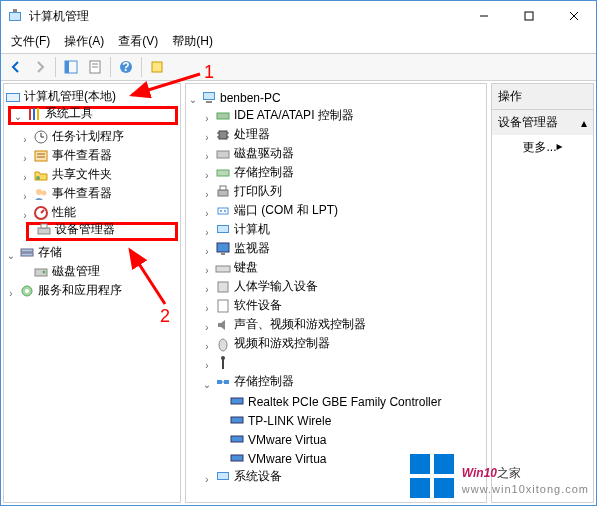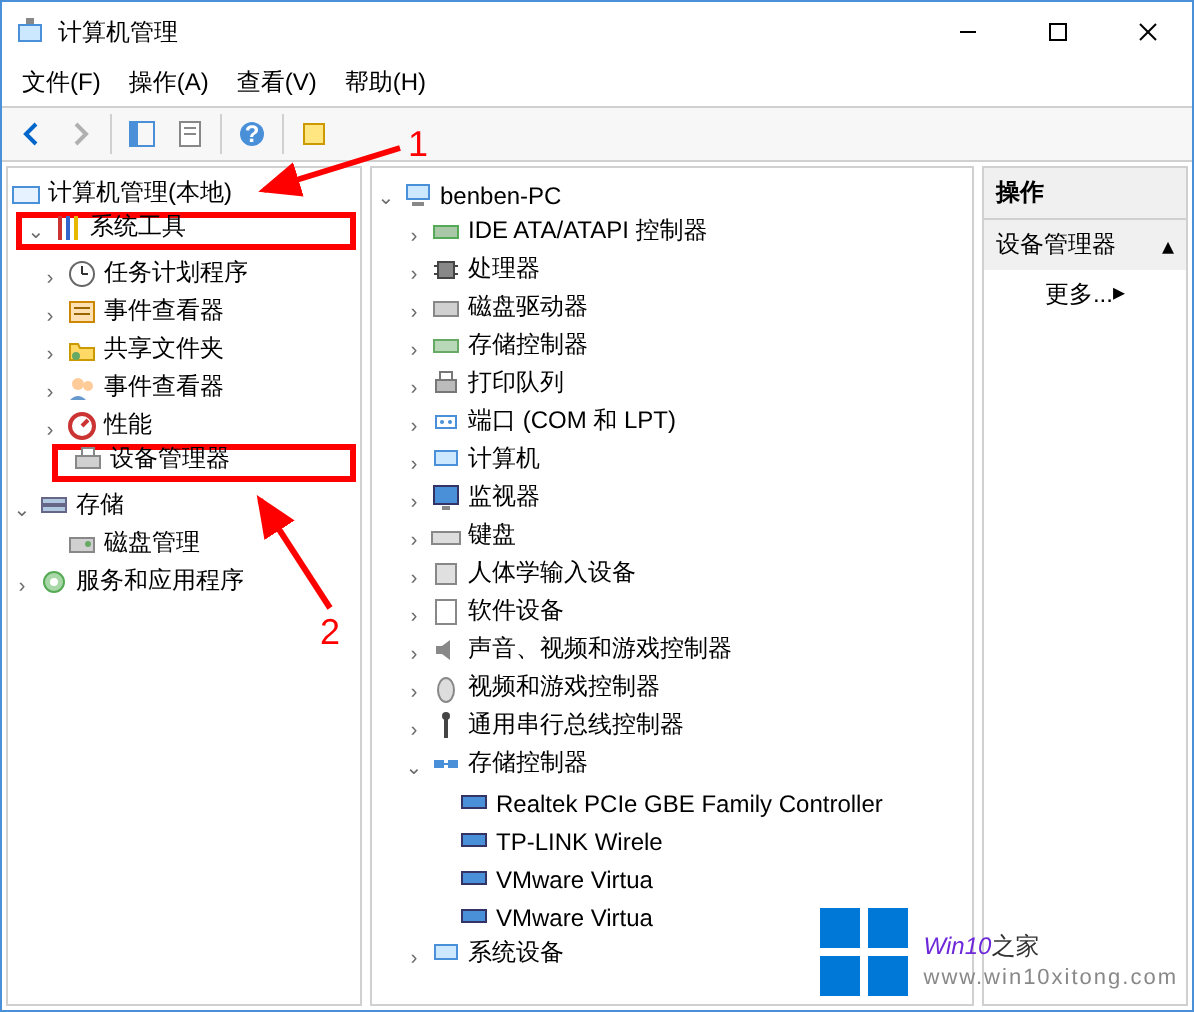--- a/index.html
+++ b/index.html
@@ -20,31 +20,31 @@
 .pane.left { width:178px; }
 .pane.center { flex:1; }
 .pane.right { width:103px; }
 .tree { padding:2px 0; }
 .trow { display:flex; align-items:flex-end; height:19px; white-space:nowrap; padding-right:4px; }
 .trow .exp { width:14px; text-align:center; color:#6b6b6b; font-size:10px; }
 .trow .ic { width:16px; height:16px; margin:0 3px 0 1px; display:inline-flex; align-items:center; justify-content:center; }
 .indent { display:inline-block; }
 .hlbox1 { border:3px solid #ff0000; }
 .hlbox2 { border:3px solid #ff0000; }
-.actions-header { background:#f0f0f0; border-bottom:1px solid #d0d0d0; font-weight:bold; padding:4px 6px; }
+.actions-header { background:#f0f0f0; border-bottom:1px solid #d0d0d0; font-weight:normal; padding:4px 6px; }
 .actions-sub { background:#f0f0f0; padding:4px 6px; display:flex; justify-content:space-between; align-items:center; }
 .actions-item { padding:4px 14px; display:flex; justify-content:center; }
 .arrow { position:absolute; pointer-events:none; }
 .annot { position:absolute; color:#ff0000; font-size:18px; font-family:Arial; pointer-events:none; }
 .watermark { position:absolute; right:8px; bottom:8px; display:flex; align-items:center; gap:8px; }
 .wm-sq { width:44px; height:44px; display:grid; grid-template:1fr 1fr/1fr 1fr; gap:4px; }
 .wm-sq div { background:#0078d7; }
 .wm-txt { display:flex; flex-direction:column; align-items:flex-start; }
 .wm-main { font-size:22px; color:#333; font-family:Arial; }
-.wm-main b { color:#6d28d9; font-weight:normal; font-style:italic; }
+.wm-main b { color:#be185d; font-weight:bold; font-style:italic; }
 .wm-url { font-size:11px; color:#888; letter-spacing:1px; }
 svg { display:block; }
 </style>
 </head>
 <body>
 
 <div class="window">
 
   <div class="titlebar">
     <span class="appicon">
@@ -401,21 +401,20 @@
           </div>
         <div class="trow">
             <span class="indent" style="width:14px"></span>
             <span class="exp">›</span>
             <span class="ic">
               <svg width="16" height="16">
                 <line x1="8" y1="2" x2="8" y2="14" stroke="#444" stroke-width="2"></line>
                 <circle cx="8" cy="3" r="2" fill="#444"></circle>
               </svg>
             </span>
-            <span>通用串行总线控制器</span>
           </div>
         <div class="trow">
             <span class="indent" style="width:14px"></span>
             <span class="exp">⌄</span>
             <span class="ic">
               <svg width="16" height="16">
                 <rect x="2" y="6" width="5" height="4" fill="#4a90d9"></rect>
                 <rect x="9" y="6" width="5" height="4" fill="#4a90d9"></rect>
                 <line x1="7" y1="8" x2="9" y2="8" stroke="#4a90d9"></line>
               </svg>

